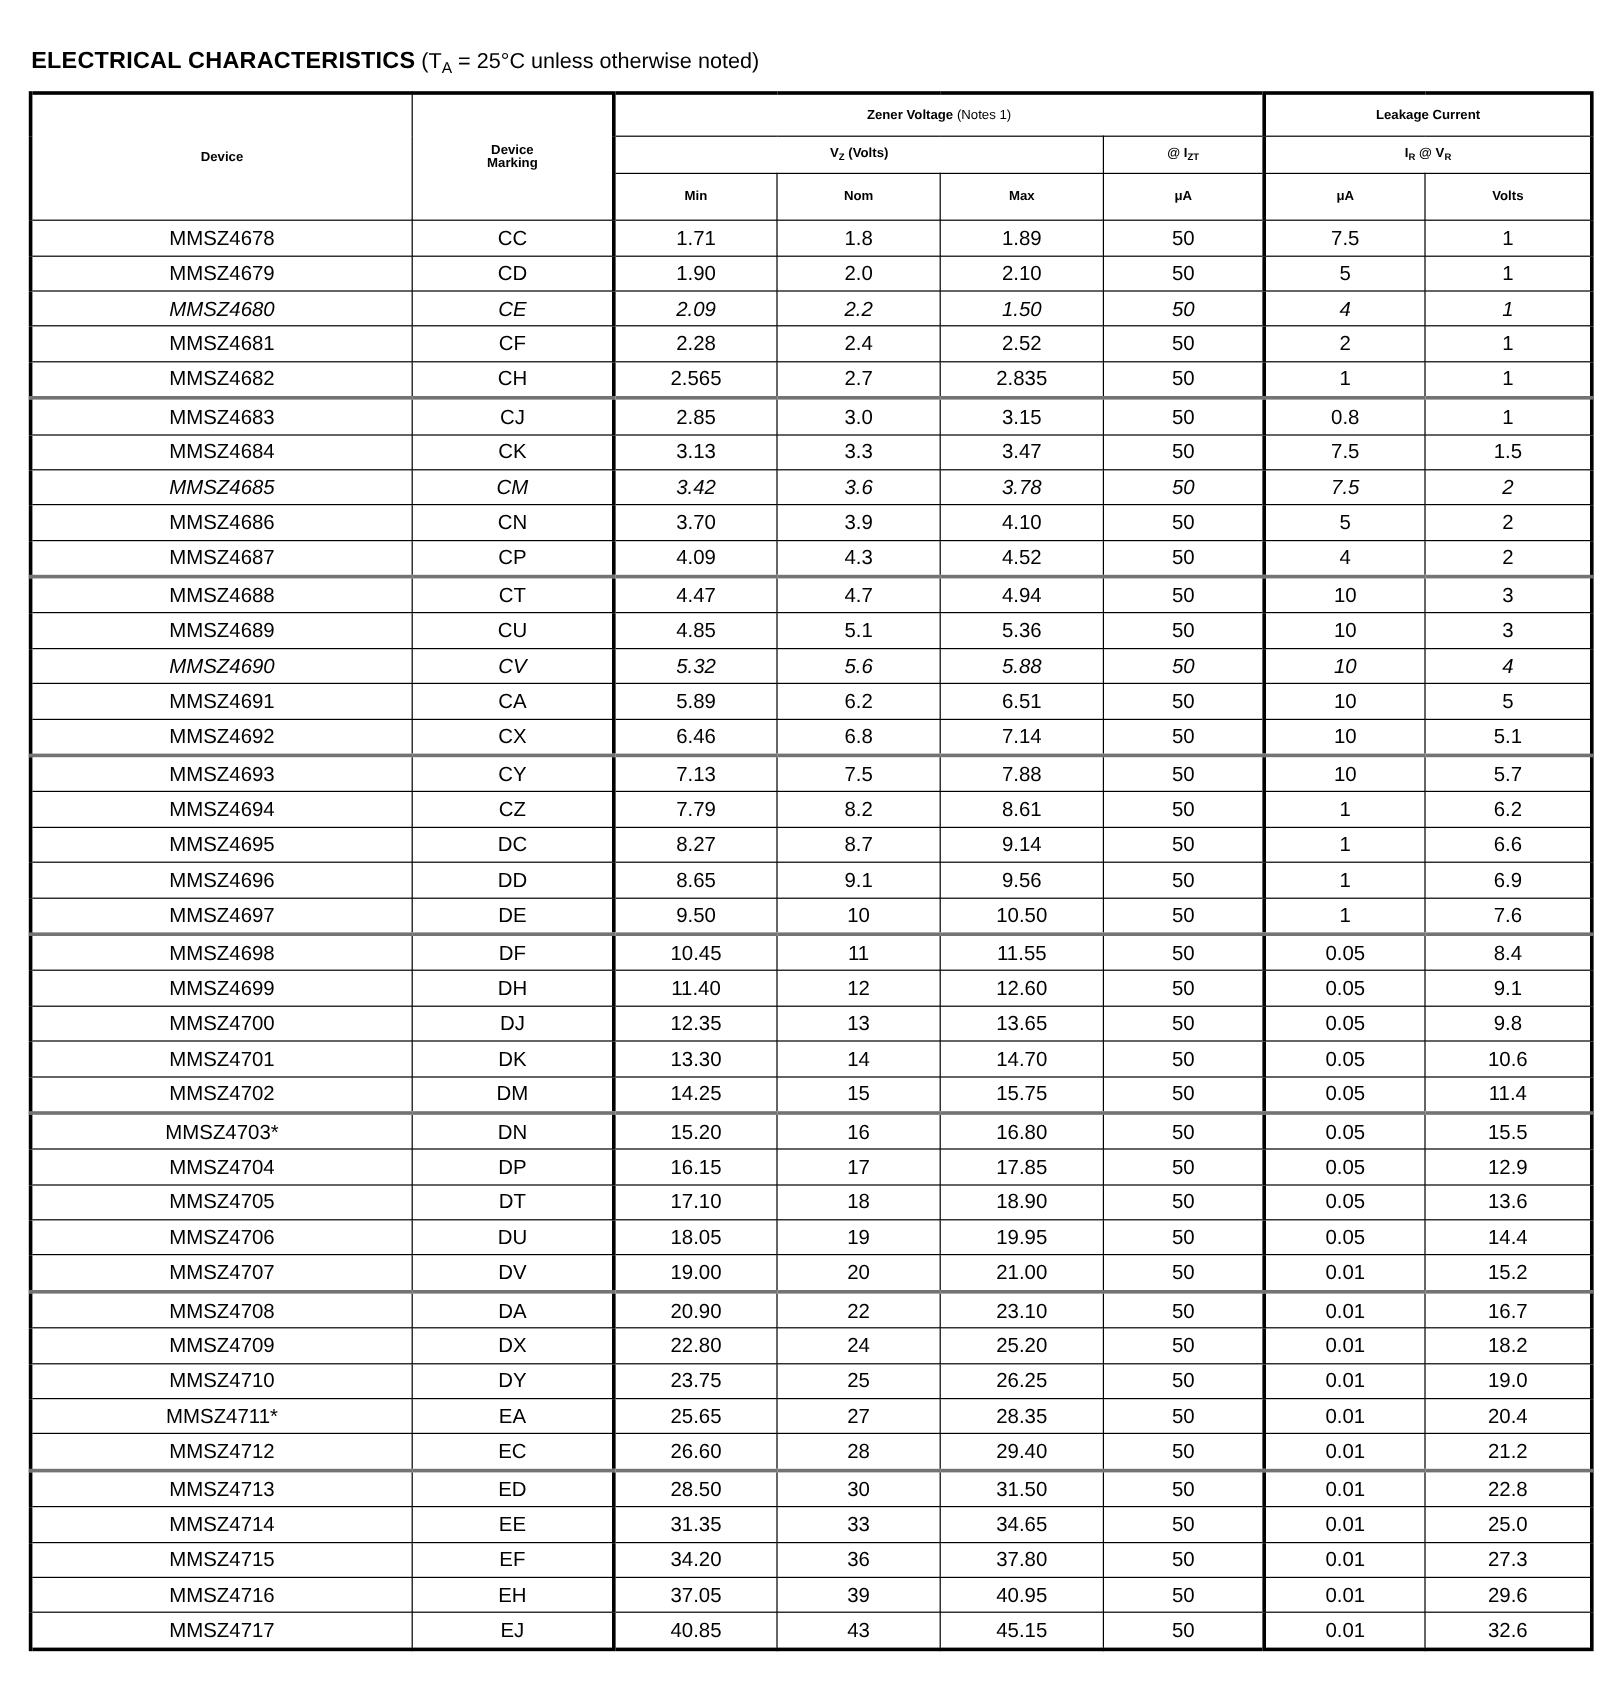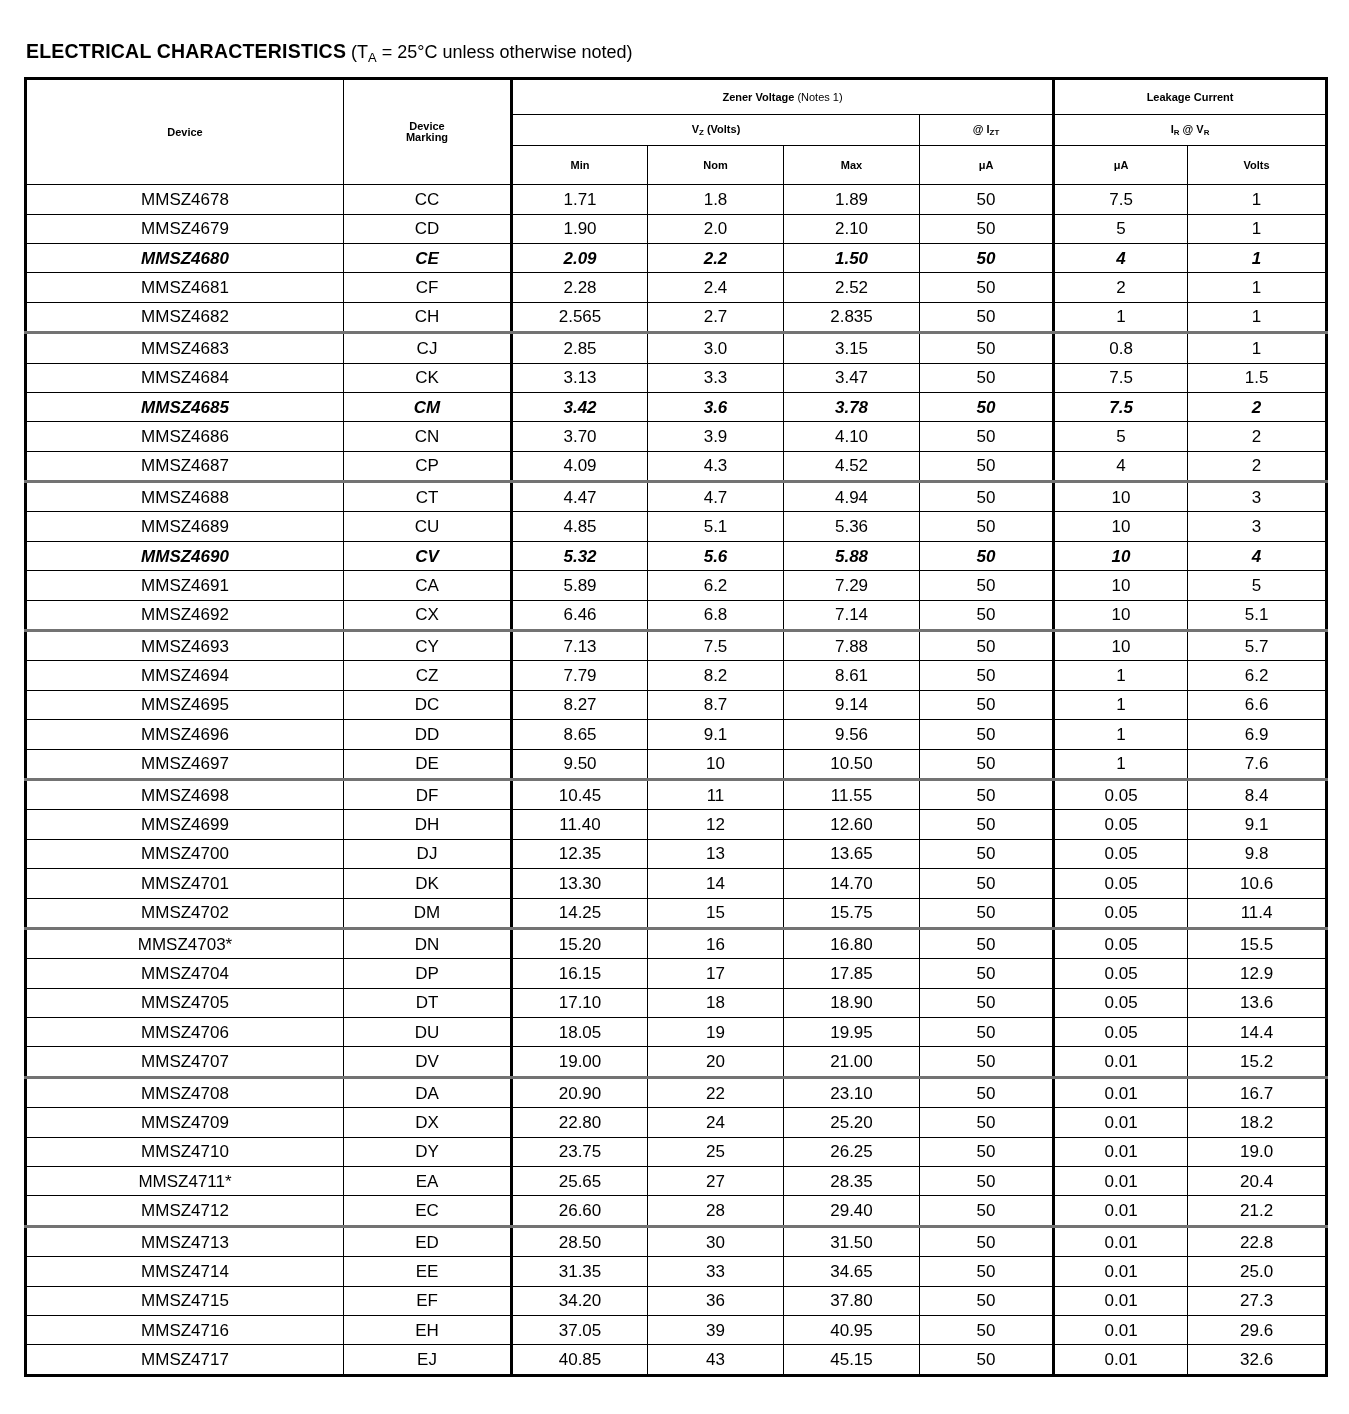--- a/index.html
+++ b/index.html
@@ -64,21 +64,21 @@
 
   thead th { height: 30px; }
   thead tr.h1 th { height: 34px; }
   thead tr.h3 th { height: 38px; }
 
   tbody td {
     height: 28.4px;
     font-size: 17px;
   }
   tbody tr.group-end td { border-bottom: 3px solid #737373; }
-  tbody tr.bold-row td { font-weight: bold; font-style: italic; margin-top: 28px; }
+  tbody tr.bold-row td { font-weight: normal; font-style: italic; margin-top: 28px; }
 
   .col-device  { width: 318px; }
   .col-marking { width: 168px; }
   .col-min     { width: 136px; }
   .col-nom     { width: 136px; }
   .col-max     { width: 136px; }
   .col-izt     { width: 134px; }
   .col-ua      { width: 134px; }
   .col-volts   { width: 139px; }
 
@@ -263,21 +263,21 @@
           <td>5.88</td>
           <td>50</td>
           <td class="thick-l">10</td>
           <td class="thick-r">4</td>
         </tr>
         <tr>
           <td class="thick-l">MMSZ4691</td>
           <td>CA</td>
           <td class="thick-l">5.89</td>
           <td>6.2</td>
-          <td>7.29</td>
+          <td>6.51</td>
           <td>50</td>
           <td class="thick-l">10</td>
           <td class="thick-r">5</td>
         </tr>
         <tr class="group-end">
           <td class="thick-l">MMSZ4692</td>
           <td>CX</td>
           <td class="thick-l">6.46</td>
           <td>6.8</td>
           <td>7.14</td>

